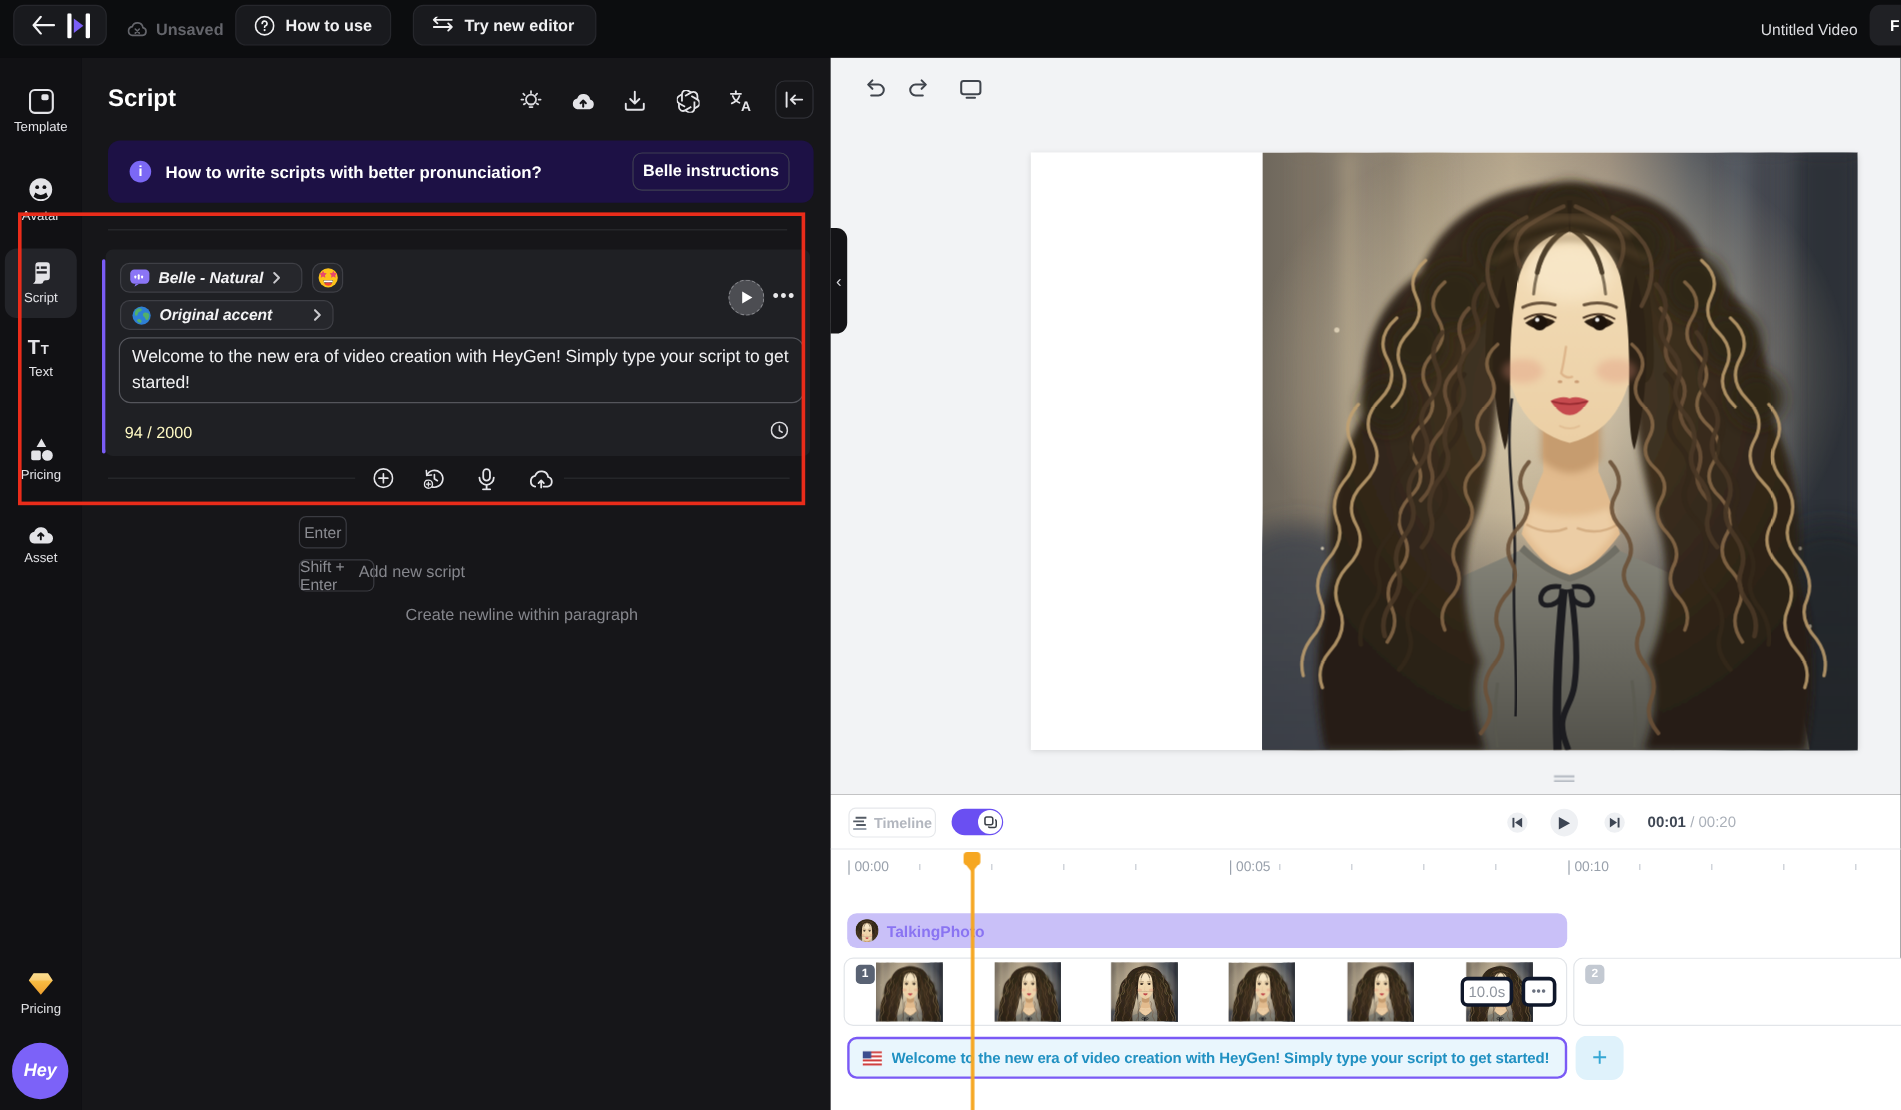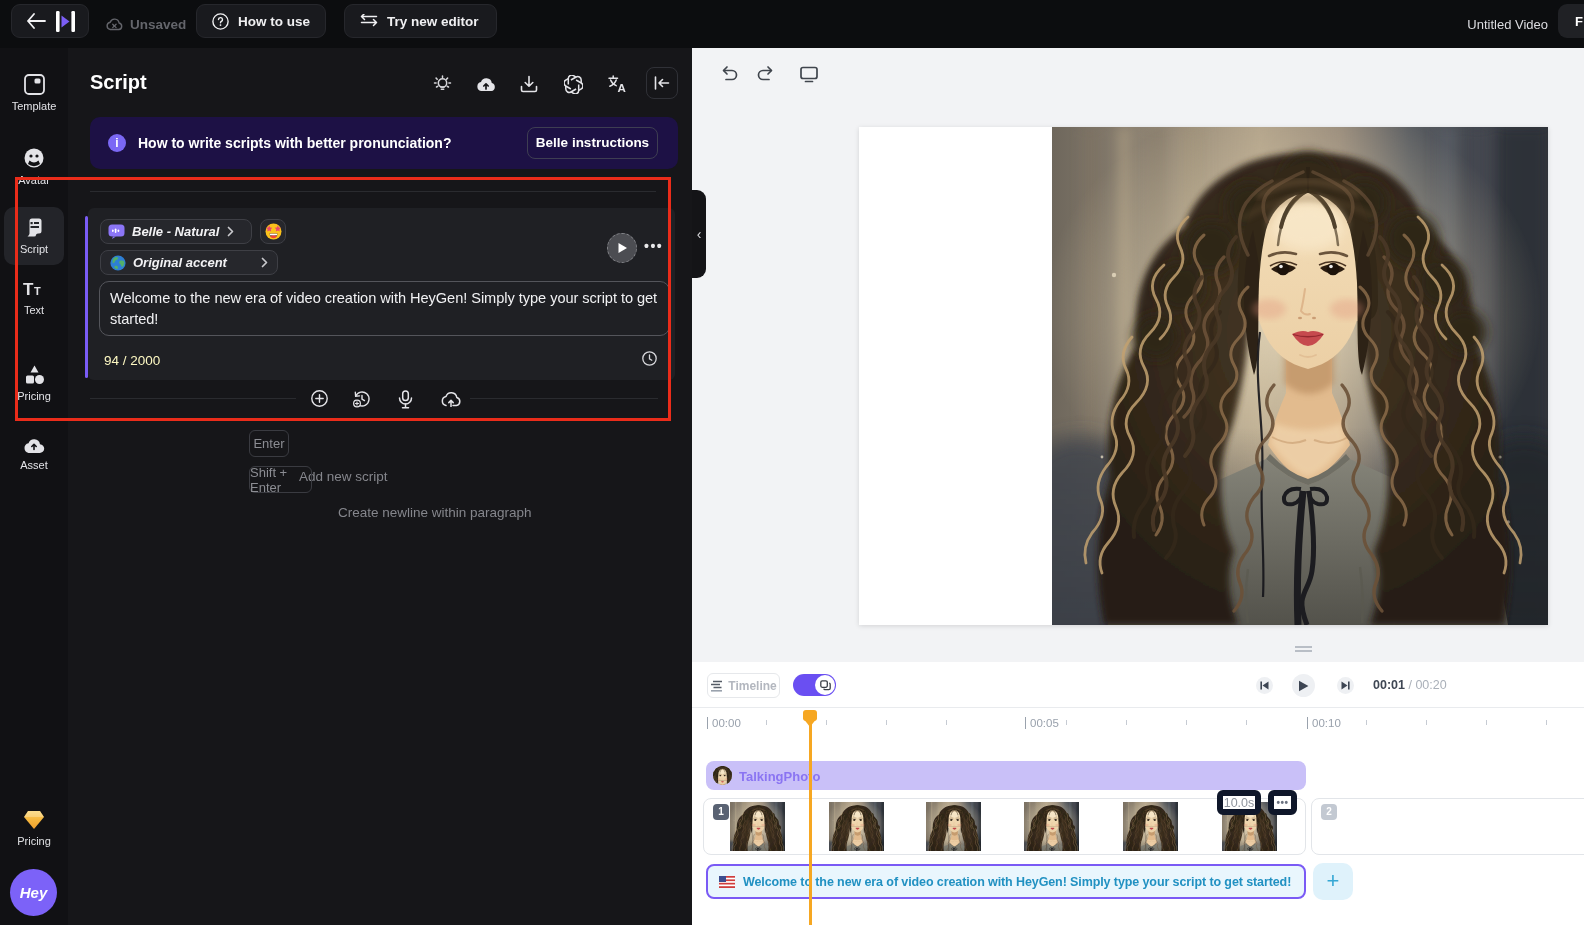--- a/index.html
+++ b/index.html
@@ -63,21 +63,21 @@
 .rlabel { position:absolute; top:55px; font-size:11.5px; color:#99a1ac; }
 .rlabel:before { content:""; position:absolute; left:-5px; top:0px; width:1px; height:12px; background:#9aa2ad; }
 .tick { position:absolute; top:58px; width:1px; height:5px; background:#c6cbd3; }
 #tphoto { position:absolute; left:14px; top:99px; width:600px; height:29px; background:#c9c0f8; border-radius:8px; }
 #tphoto .av { position:absolute; left:7px; top:5px; width:19px; height:19px; border-radius:50%; overflow:hidden; }
 #tphoto span { position:absolute; left:33px; top:8px; color:#8a74f2; font-size:13px; font-weight:700; }
 #clip1 { position:absolute; left:11px; top:136px; width:603px; height:57px; background:#fff; border:1px solid #e2e5e9; border-radius:8px; overflow:hidden; }
 #clip2 { position:absolute; left:619px; top:136px; width:290px; height:57px; background:#fff; border:1px solid #e2e5e9; border-radius:8px; }
 .badge { position:absolute; left:9px; top:5px; width:16px; height:16px; border-radius:4px; color:#fff; font-size:10px; font-weight:700; text-align:center; line-height:16px; z-index:3; }
 .thumb { position:absolute; top:3px; width:55px; height:49px; }
-.wbox { position:absolute; top:128px; height:25px; background:#fff; border:6px solid #0f172a; border-radius:6px; color:#8f959e; font-size:12.5px; display:flex; align-items:center; justify-content:center; z-index:8; }
+.wbox { position:absolute; top:152px; height:25px; background:#fff; border:3px solid #0f172a; border-radius:6px; color:#8f959e; font-size:12.5px; display:flex; align-items:center; justify-content:center; z-index:8; }
 #sclip { position:absolute; left:14px; top:202px; width:600px; height:35px; background:#e9f6fd; border:2px solid #7a5af5; border-radius:8px; display:flex; align-items:center; white-space:nowrap; overflow:hidden; }
 #sclip span { color:#2191c2; font-size:12.5px; font-weight:700; margin-left:8px; letter-spacing:-0.1px; }
 #plusbtn { position:absolute; left:621px; top:201px; width:40px; height:37px; background:#dff2fb; border-radius:10px; color:#35a7d4; font-size:22px; text-align:center; line-height:35px; }
 #playhead { position:absolute; left:809px; top:712px; width:2.5px; height:213px; background:#f6a722; z-index:20; }
 #playheadtop { position:absolute; left:803px; top:710px; width:14px; height:11px; background:#f6a722; border-radius:3px; z-index:21; }
 #playheadtip { position:absolute; left:803px; top:718px; width:14px; height:9px; background:#f6a722; clip-path:polygon(0 0, 100% 0, 50% 100%); z-index:21; }
 </style>
 </head>
 <body>
 <div id="stage">

